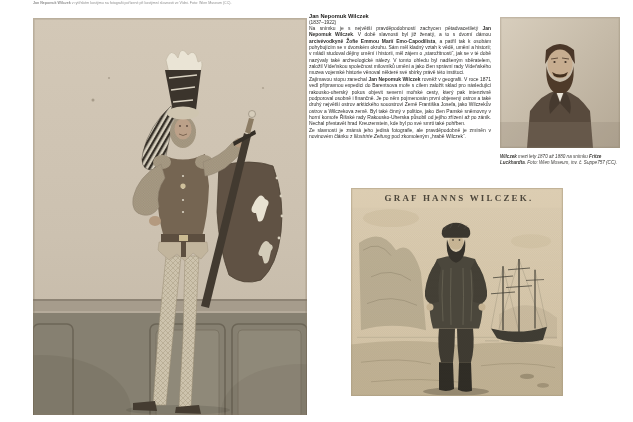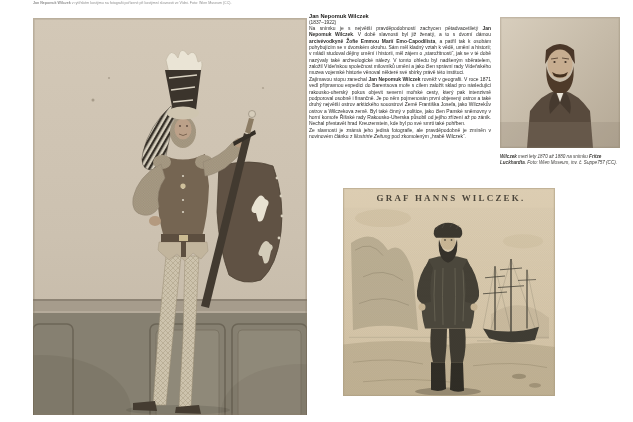--- a/index.html
+++ b/index.html
@@ -20,21 +20,21 @@
   .article .scaled{width:364px;color:#2e2d2b;}
   .article h1{margin:0;font-size:11.4px;line-height:13px;font-weight:700;color:#1e1d1b;}
   .article .dates{font-size:9.6px;line-height:11.5px;color:#2e2d2b;}
   .article .body p{margin:0;font-size:9.9px;line-height:12.7px;text-align:justify;}
 
   .portrait{position:absolute;left:500px;top:17px;width:120px;height:131px;}
 
   .portrait-caption{position:absolute;left:500px;top:154px;width:128px;height:22px;overflow:hidden;}
   .portrait-caption .scaled{width:256px;font-size:9.2px;line-height:11px;font-style:italic;color:#3a3936;font-family:"Liberation Sans",sans-serif;}
 
-  .engraving{position:absolute;left:343px;top:188px;width:212px;height:208px;}
+  .engraving{position:absolute;left:351px;top:188px;width:212px;height:208px;}
 </style>
 </head>
 <body>
 
 <div class="page">
 
   <div class="top-caption">
     <div class="scaled"><span class="b">Jan Nepomuk Wilczek</span><span> v rytířském kostýmu na fotografii pořízené při kostýmní slavnosti ve Vídni. </span><span>Foto: Wien Museum (CC).</span></div>
   </div>
 

